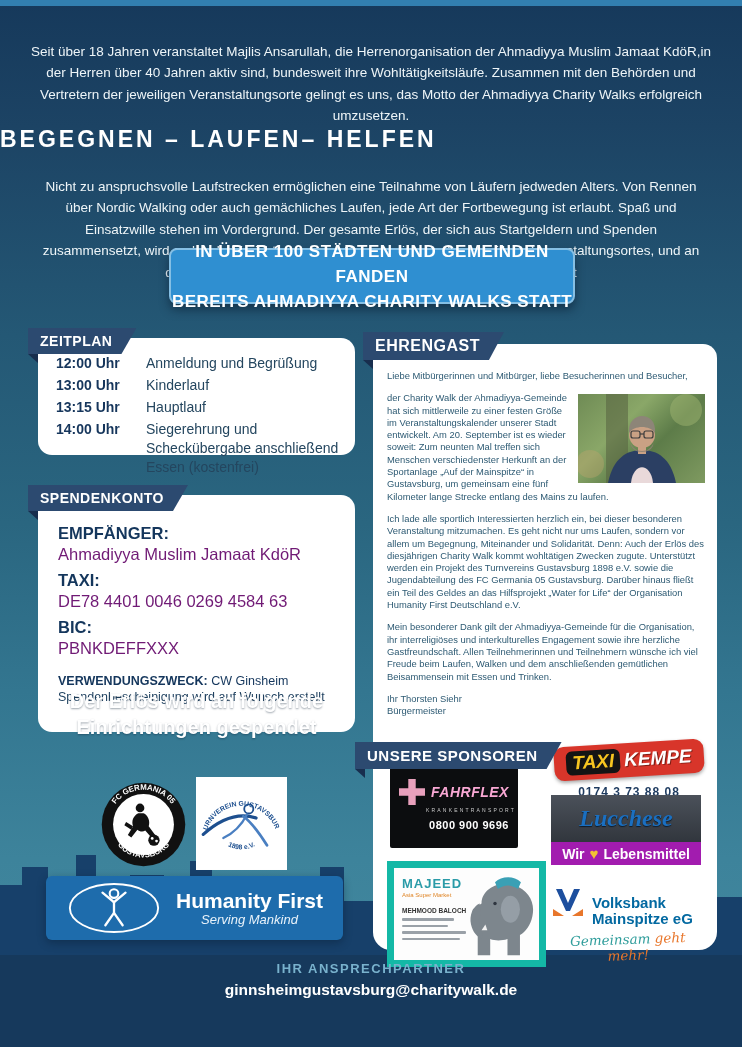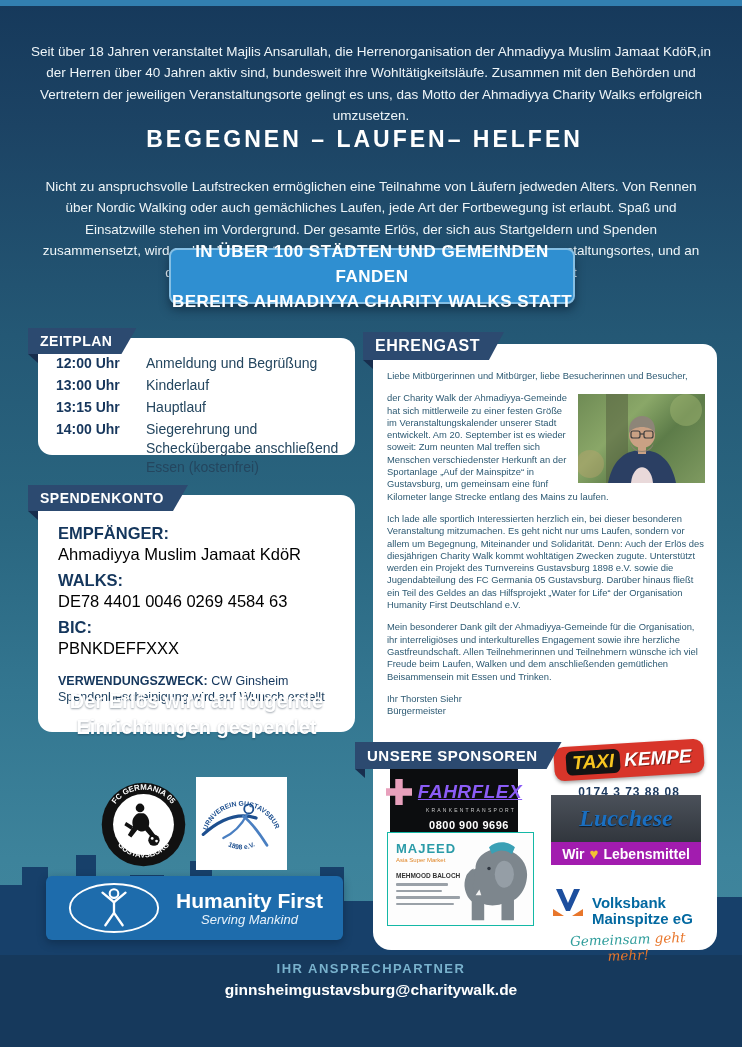--- a/index.html
+++ b/index.html
@@ -3,22 +3,22 @@
 <meta charset="utf-8">
 <style>
   html,body{margin:0;padding:0;background:#0e2a44;}
   .poster{position:relative;width:742px;height:1047px;overflow:hidden;margin:0 auto;
     font-family:"Liberation Sans",sans-serif;
     background:linear-gradient(180deg,#16395b 0%,#1c4364 12%,#245875 32%,#2a6680 50%,#337690 66%,#3d839b 82%,#44899f 100%);}
   .top-strip{position:absolute;top:0;left:0;right:0;height:6px;background:#327fb0;}
   
   .intro-p{position:absolute;color:#eef5f8;text-align:center;font-size:13.5px;line-height:21.5px;}
   .p1{top:27px;left:21px;width:700px;}
-  .headline{position:absolute;top:126px;left:0;width:689px;text-align:center;color:#fff;
-    font-size:23px;font-weight:bold;letter-spacing:3px;margin-left:20px;}
+  .headline{position:absolute;top:126px;left:0;width:689px;color:#fff;
+    font-size:23px;font-weight:bold;letter-spacing:3px;}
   .p2{top:162px;left:41px;width:660px;}
   .p2 b{font-weight:bold;}
   .banner{position:absolute;top:248px;left:169px;width:402px;height:52px;background:#2f8fd1;
     border:2px solid #85bfe4;border-radius:8px;box-shadow:0 6px 10px rgba(8,25,45,.5);
     display:flex;flex-direction:column;justify-content:center;text-align:center;
     color:#fff;font-weight:bold;font-size:17px;line-height:25px;letter-spacing:.5px;}
   
   .card{position:absolute;background:#fff;border-radius:14px;z-index:2;}
   .zeitplan-card{left:38px;top:338px;width:317px;height:117px;}
   .spenden-card{left:38px;top:495px;width:317px;height:237px;}
@@ -33,21 +33,21 @@
   .zeitplan-card .ribbon,.spenden-card .ribbon{left:-10px;top:-10px;}
   .ehrengast-card .ribbon{left:-10px;top:-12px;font-size:16px;}
   .sponsors-card .ribbon{left:-18px;top:14px;font-size:15px;}
   
   .sched{padding:16px 6px 8px 18px;display:grid;grid-template-columns:84px 1fr;column-gap:6px;row-gap:3px;
     font-size:14px;line-height:19px;color:#24465f;}
   .sched .time{font-weight:bold;color:#16365c;}
   
   .bank{padding:22px 14px 0 20px;color:#14365c;}
   .bank .lbl{font-weight:bold;font-size:16.5px;margin-top:7px;}
-  .bank .val{font-size:16.5px;color:#000000;margin-top:2px;}
+  .bank .val{font-size:16.5px;color:#701a75;margin-top:2px;}
   .bank .zweck{margin-top:16px;font-size:12.5px;}
   .bank .zweck b{font-weight:bold;}
   .bank .note{font-size:12.5px;margin-top:2px;color:#1d3f5e;}
   
   .letter{position:absolute;inset:0;padding:26px 12px 0 14px;font-size:9.4px;line-height:12.3px;
     color:#2d5a73;overflow:hidden;}
   .letter p{margin:0 0 10px;}
   .photo{float:right;width:127px;height:89px;margin:2px 0 6px 8px;position:relative;overflow:hidden;
     background:linear-gradient(135deg,#6f8b55 0%,#8aa768 35%,#5d7c49 60%,#7f9a60 100%);}
   
@@ -63,40 +63,40 @@
   
   .skyline{position:absolute;left:0;top:837px;width:742px;height:210px;z-index:1;}
   .footer{position:absolute;left:0;bottom:0;width:742px;height:92px;z-index:3;text-align:center;}
   .cp-head{margin-top:6px;color:#79b2cd;font-size:13px;font-weight:bold;letter-spacing:1.5px;}
   .cp-line1{margin-top:6px;color:#fff;font-size:15.5px;font-weight:bold;}
   .cp-mail{margin-top:5px;color:#fff;font-size:15.5px;font-weight:bold;}
   
   .fahrflex{position:absolute;left:17px;top:34px;width:128px;height:86px;background:#0c0d0f;border-radius:2px;
     display:flex;flex-direction:column;align-items:center;justify-content:center;}
   .ff-row{display:flex;align-items:center;gap:6px;}
-  .ff-name{color:#8b5cf6;font-weight:bold;font-style:italic;font-size:19px;letter-spacing:.5px;text-decoration:underline;}
+  .ff-name{color:#f9a8d4;font-weight:bold;font-style:italic;font-size:14px;letter-spacing:.5px;}
   .ff-sub{color:#c9c9c9;font-size:5px;letter-spacing:2.2px;margin:2px 0 0 34px;}
   .ff-phone{color:#fff;font-weight:bold;font-size:11px;margin:6px 0 0 30px;letter-spacing:.5px;}
   .taxi{position:absolute;left:181px;top:15px;width:150px;transform:rotate(-3.5deg);z-index:2;}
   .taxi-pill{background:#d8352a;border-radius:10px;padding:5px 7px;display:flex;align-items:center;gap:4px;
     box-shadow:0 2px 4px rgba(0,0,0,.35);justify-content:center;}
   .taxi-word1{background:#141414;border-radius:6px;color:#f7c520;font-weight:bold;font-style:italic;
     font-size:19px;padding:1px 6px;}
   .taxi-word2{color:#fff;font-weight:bold;font-style:italic;font-size:19px;text-shadow:1px 1px 0 #7e1d14;}
   .taxi-phone{position:absolute;left:181px;top:57px;width:150px;text-align:center;color:#1d3a5f;
     font-weight:bold;font-size:12px;letter-spacing:1px;}
   .lucchese{position:absolute;left:178px;top:67px;width:150px;}
   .luc-top{background:linear-gradient(180deg,#4b515a,#31363d);height:47px;display:flex;align-items:center;justify-content:center;}
   .luc-name{color:#1b6fc0;font-weight:bold;font-style:italic;font-size:24px;font-family:"Liberation Serif",serif;
     text-shadow:0 1px 1px #0c1b2b;}
   .luc-strip{background:#a21caf;height:23px;display:flex;align-items:center;justify-content:center;gap:5px;
     color:#fff;font-weight:bold;font-size:14px;}
   .luc-heart{color:#f2c233;font-size:15px;line-height:1;}
-  .majeed{position:absolute;left:14px;top:104px;width:145px;height:92px;background:#fdfdfd;
-    border:1px solid #14b8a6;overflow:hidden;}
+  .majeed{position:absolute;left:14px;top:133px;width:145px;height:92px;background:#fdfdfd;
+    border:7px solid #14b8a6;overflow:hidden;}
   .mj-name{color:#2a9ba8;font-weight:bold;font-size:13px;letter-spacing:1px;margin:8px 0 0 8px;}
   .mj-sub{color:#e0872a;font-size:6px;margin:1px 0 0 8px;}
   .mj-contact{color:#333;font-weight:bold;font-size:6.5px;margin:9px 0 0 8px;}
   .mj-bar{height:2.5px;background:#9aa1a8;border-radius:1px;margin:4px 0 0 8px;}
   .elephant{position:absolute;right:-4px;top:2px;width:96px;height:88px;}
   .volksbank{position:absolute;left:178px;top:148px;width:154px;}
   .vb-row{display:flex;align-items:center;gap:7px;}
   .vb-text{color:#0369a1;font-weight:bold;font-size:15px;line-height:16px;margin-top:19px;}
   .vb-slogan{margin-top:4px;font-size:13.5px;font-style:italic;font-family:"DejaVu Serif",serif;
     transform:rotate(-2deg);text-align:center;}
@@ -130,21 +130,21 @@
       <div class="time">14:00 Uhr</div>
       <div>Siegerehrung und Scheckübergabe anschließend Essen (kostenfrei)</div>
     </div>
   </div>
 
   <div class="card spenden-card">
     <div class="ribbon">SPENDENKONTO</div>
     <div class="bank">
       <div class="lbl">EMPFÄNGER:</div>
       <div class="val">Ahmadiyya Muslim Jamaat KdöR</div>
-      <div class="lbl">WALKS:</div>
+      <div class="lbl">TAXI:</div>
       <div class="val">DE78 4401 0046 0269 4584 63</div>
       <div class="lbl">BIC:</div>
       <div class="val">PBNKDEFFXXX</div>
       <div class="zweck"><b>VERWENDUNGSZWECK:</b><span> CW Ginsheim</span></div>
       <div class="note">Spendenbescheinigung wird auf Wunsch erstellt</div>
     </div>
   </div>
 
   <div class="card ehrengast-card">
     <div class="ribbon">EHRENGAST</div>

